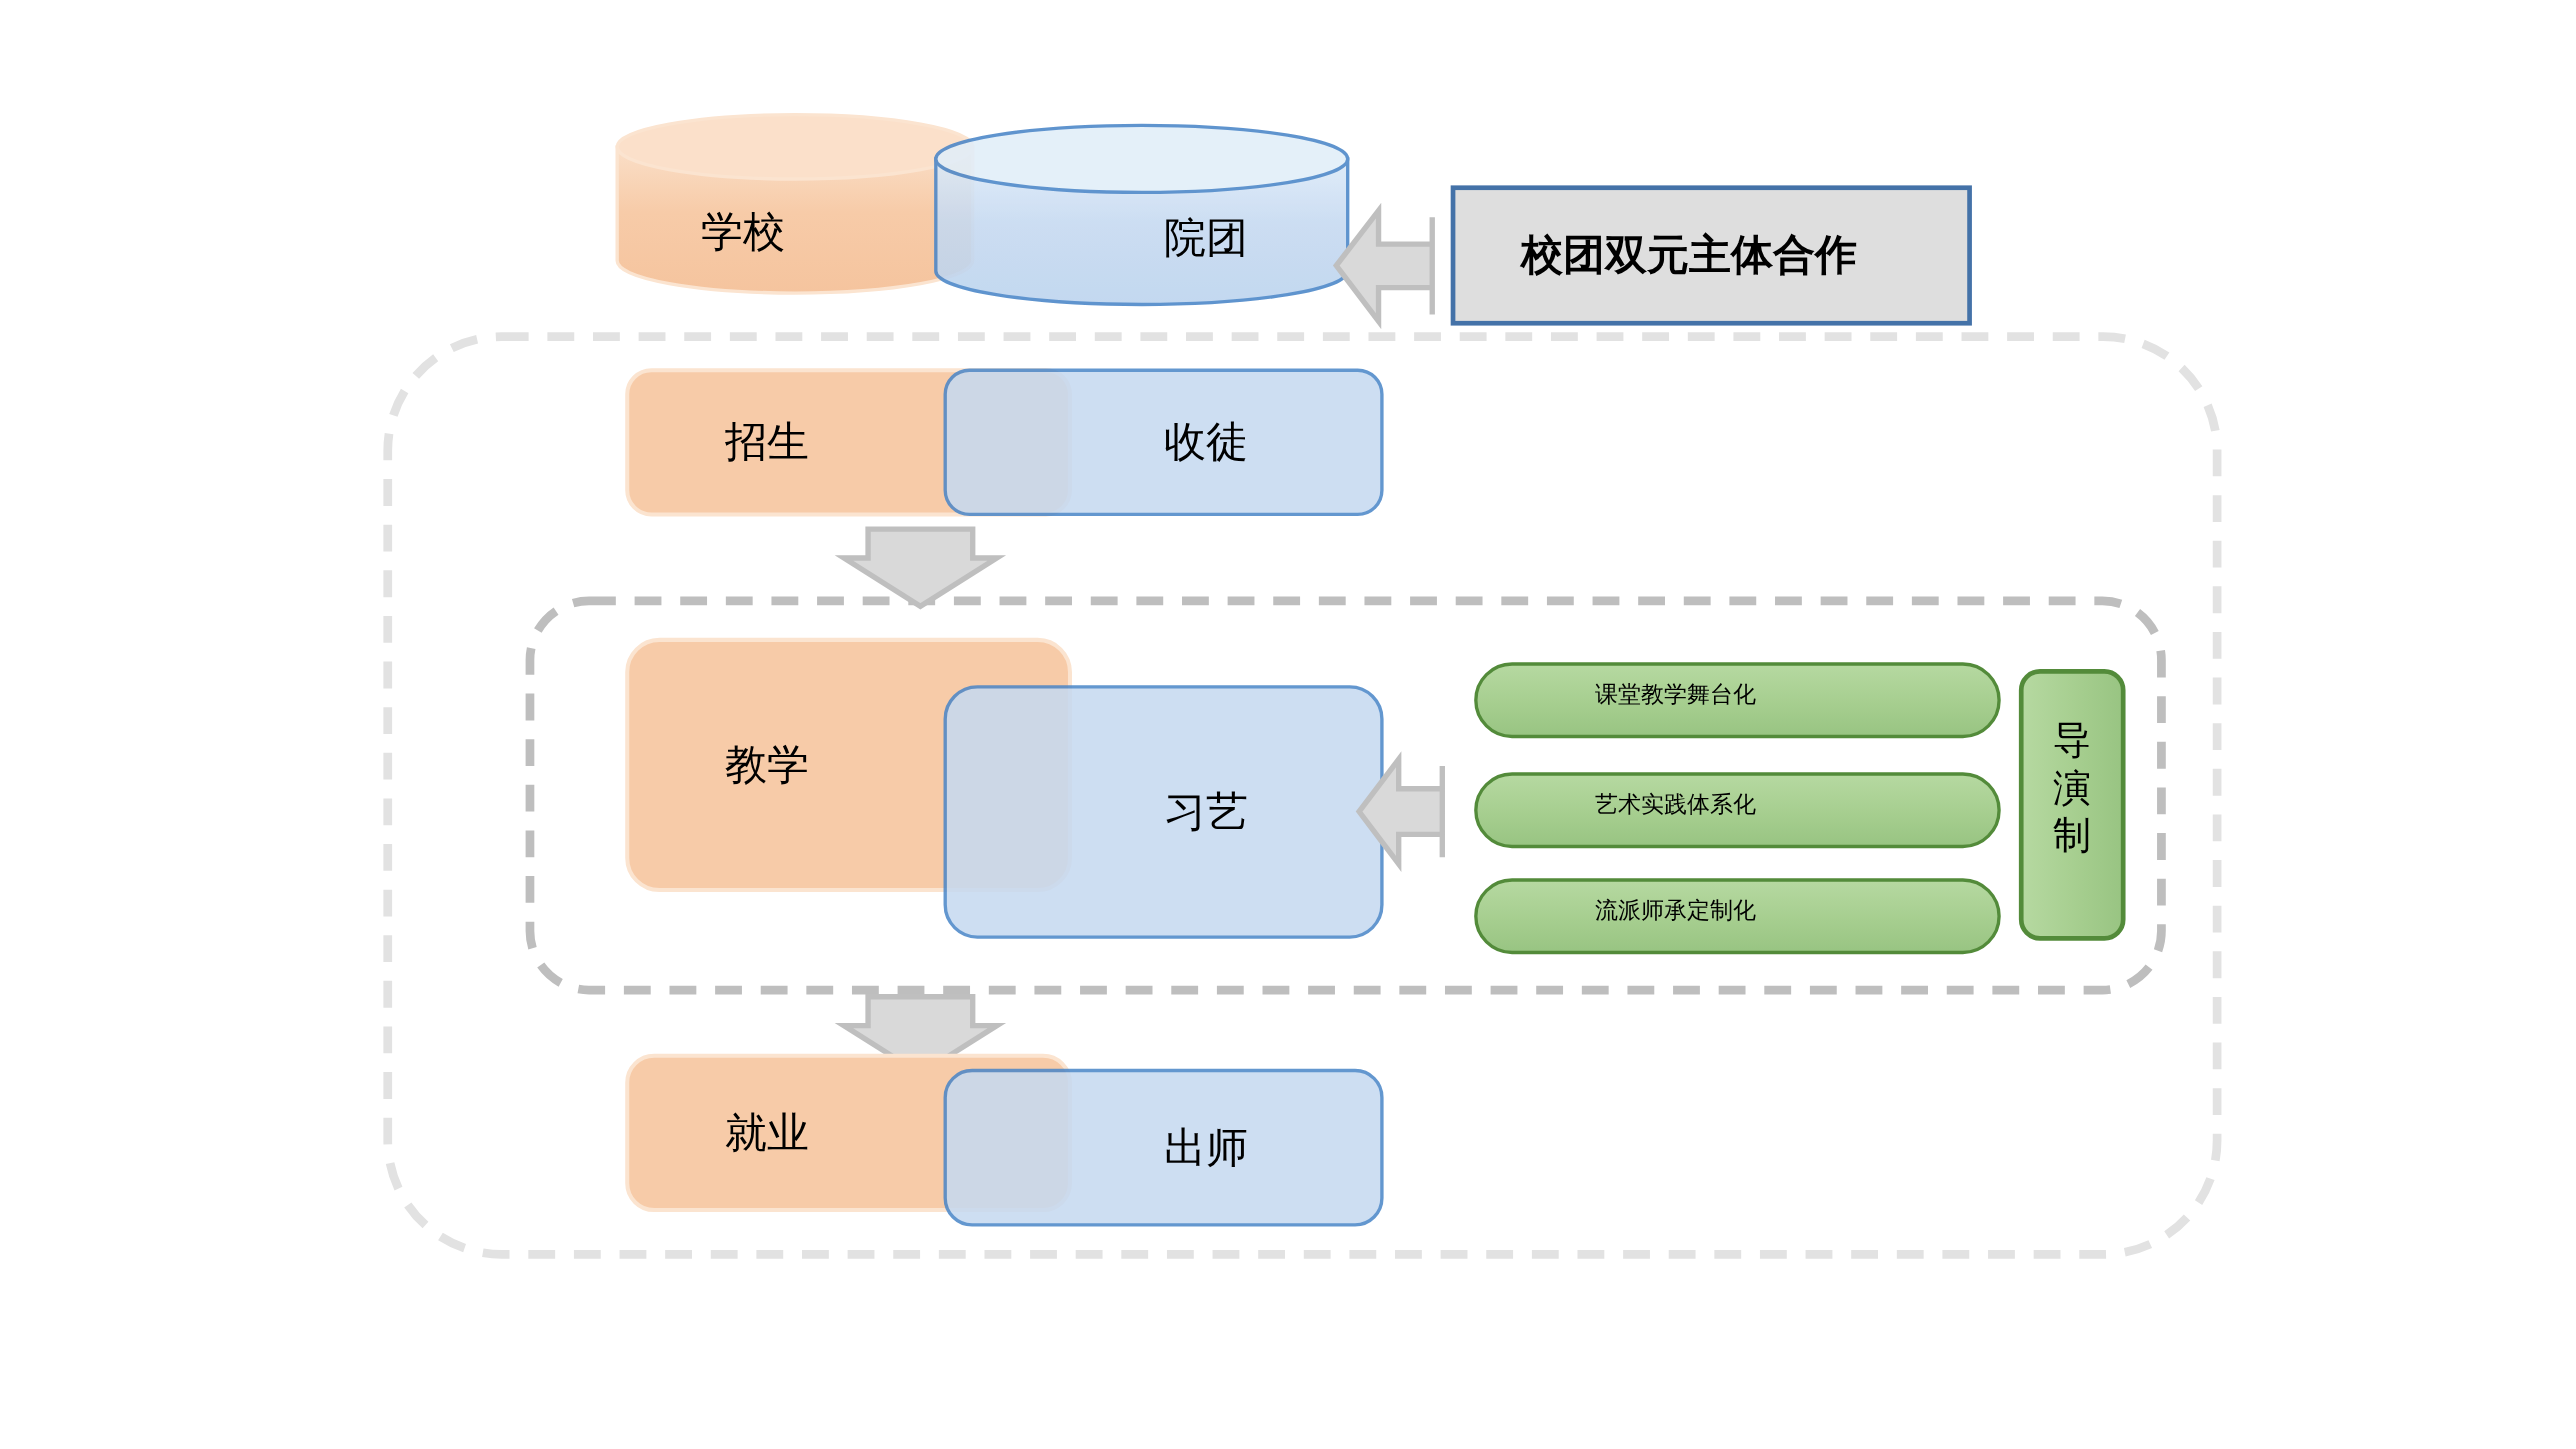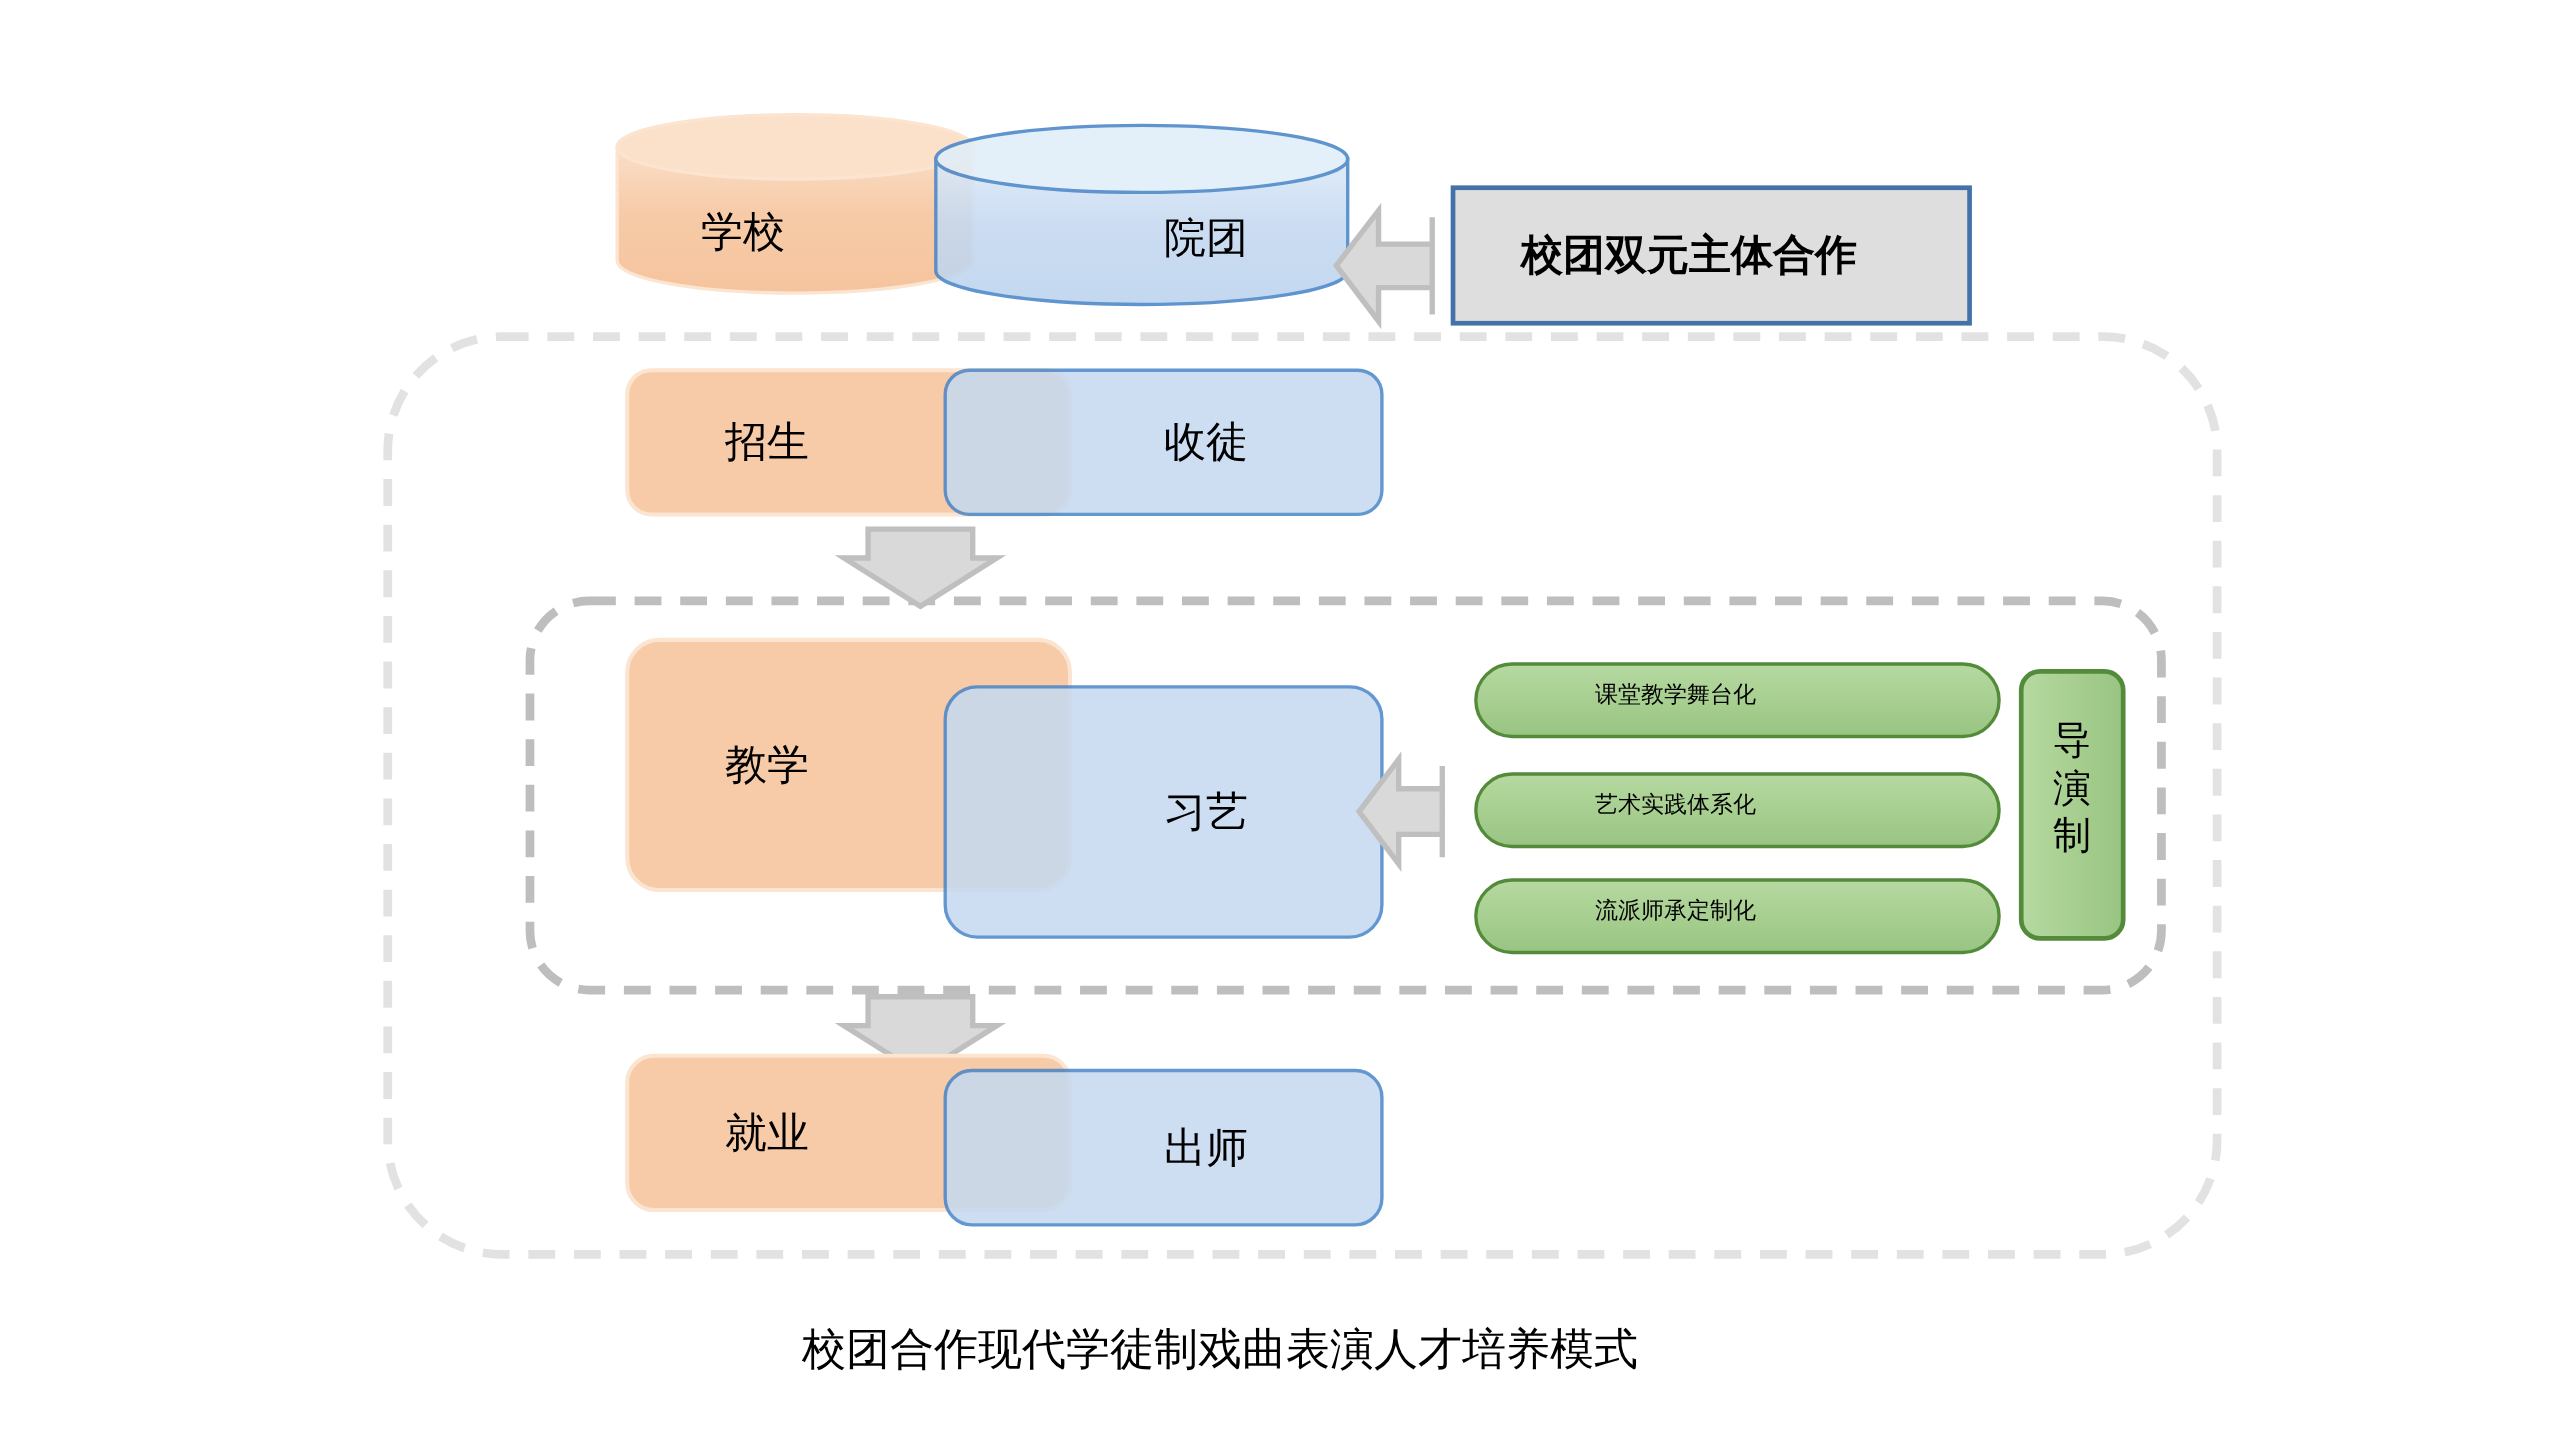--- a/index.html
+++ b/index.html
@@ -137,16 +137,15 @@
   <div class="lbl lbl-pill" style="left:1595px; top:667px;">课堂教学舞台化</div>
   <div class="lbl lbl-pill" style="left:1595px; top:777px;font-family:Liberation Serif, serif;">艺术实践体系化</div>
   <div class="lbl lbl-pill" style="left:1595px; top:883px;">流派师承定制化</div>
 
   <div class="vlabel" style="left:2021px; top:701px; width:102px;">
     <div>导</div>
     <div>演</div>
     <div>制</div>
   </div>
 
-  <div class="lbl lbl-caption" style="left:802px; top:1311px;">校团合作现代学徒制戏曲表演人才培养模式</div>
 
 </div>
 
 
 </body></html>

